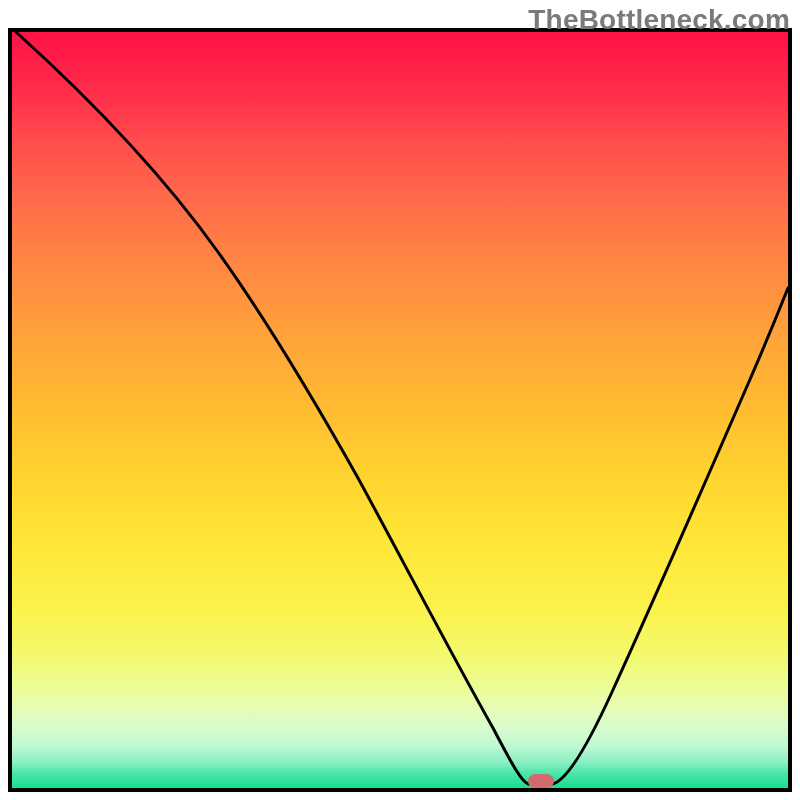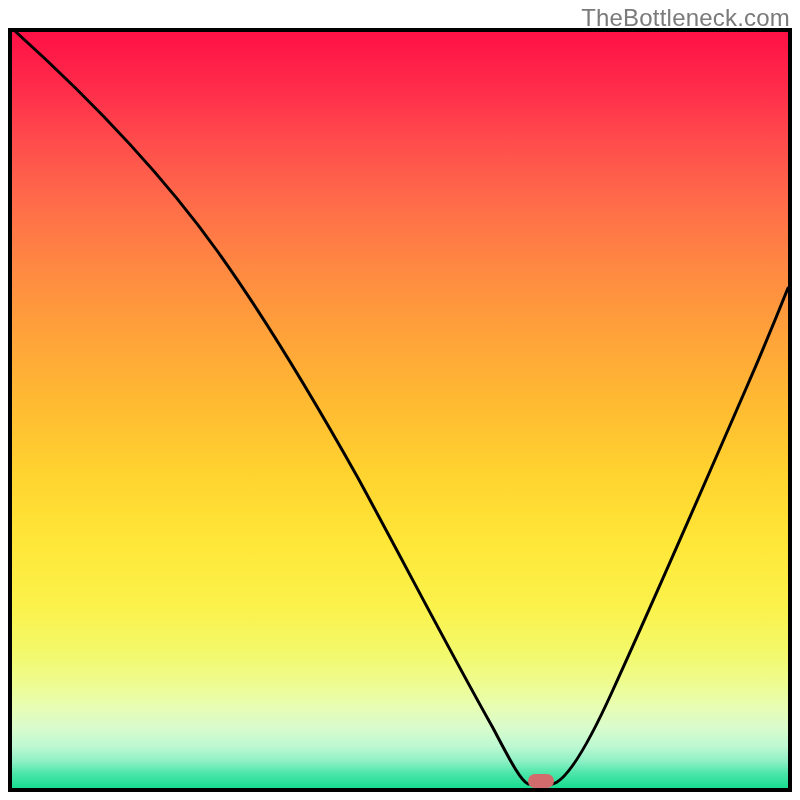--- a/index.html
+++ b/index.html
@@ -12,23 +12,23 @@
   }
   .stage {
     position: relative;
     width: 800px;
     height: 800px;
   }
   .watermark {
     position: absolute;
     top: 4px;
     right: 10px;
-    font-size: 24px;
+    font-size: 28px;
     color: #7a7a7a;
-    font-weight: 400;
+    font-weight: 700;
     letter-spacing: 0.2px;
     z-index: 3;
   }
   .frame {
     position: absolute;
     left: 8px;
     top: 28px;
     width: 784px;
     height: 764px;
   }

